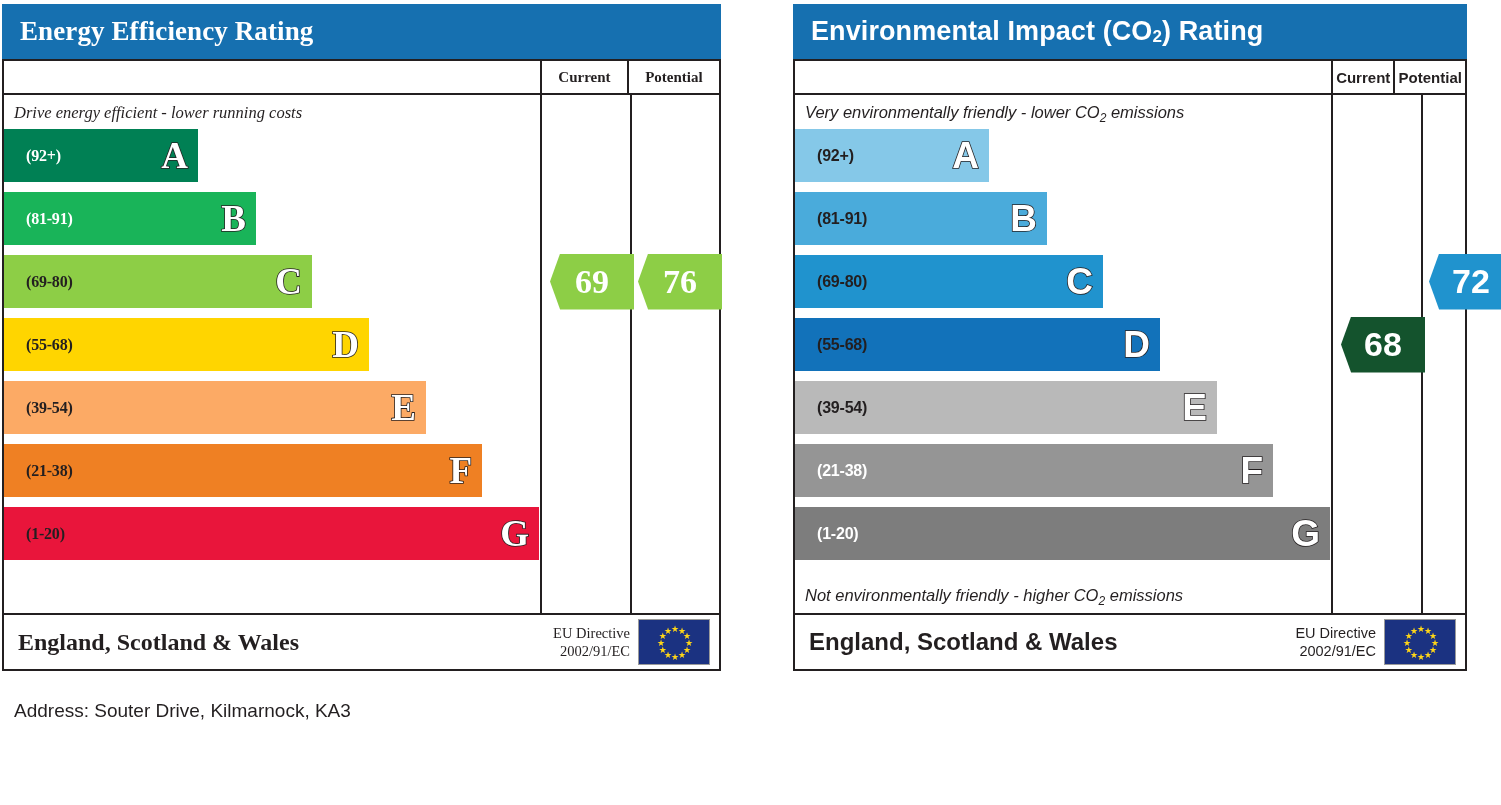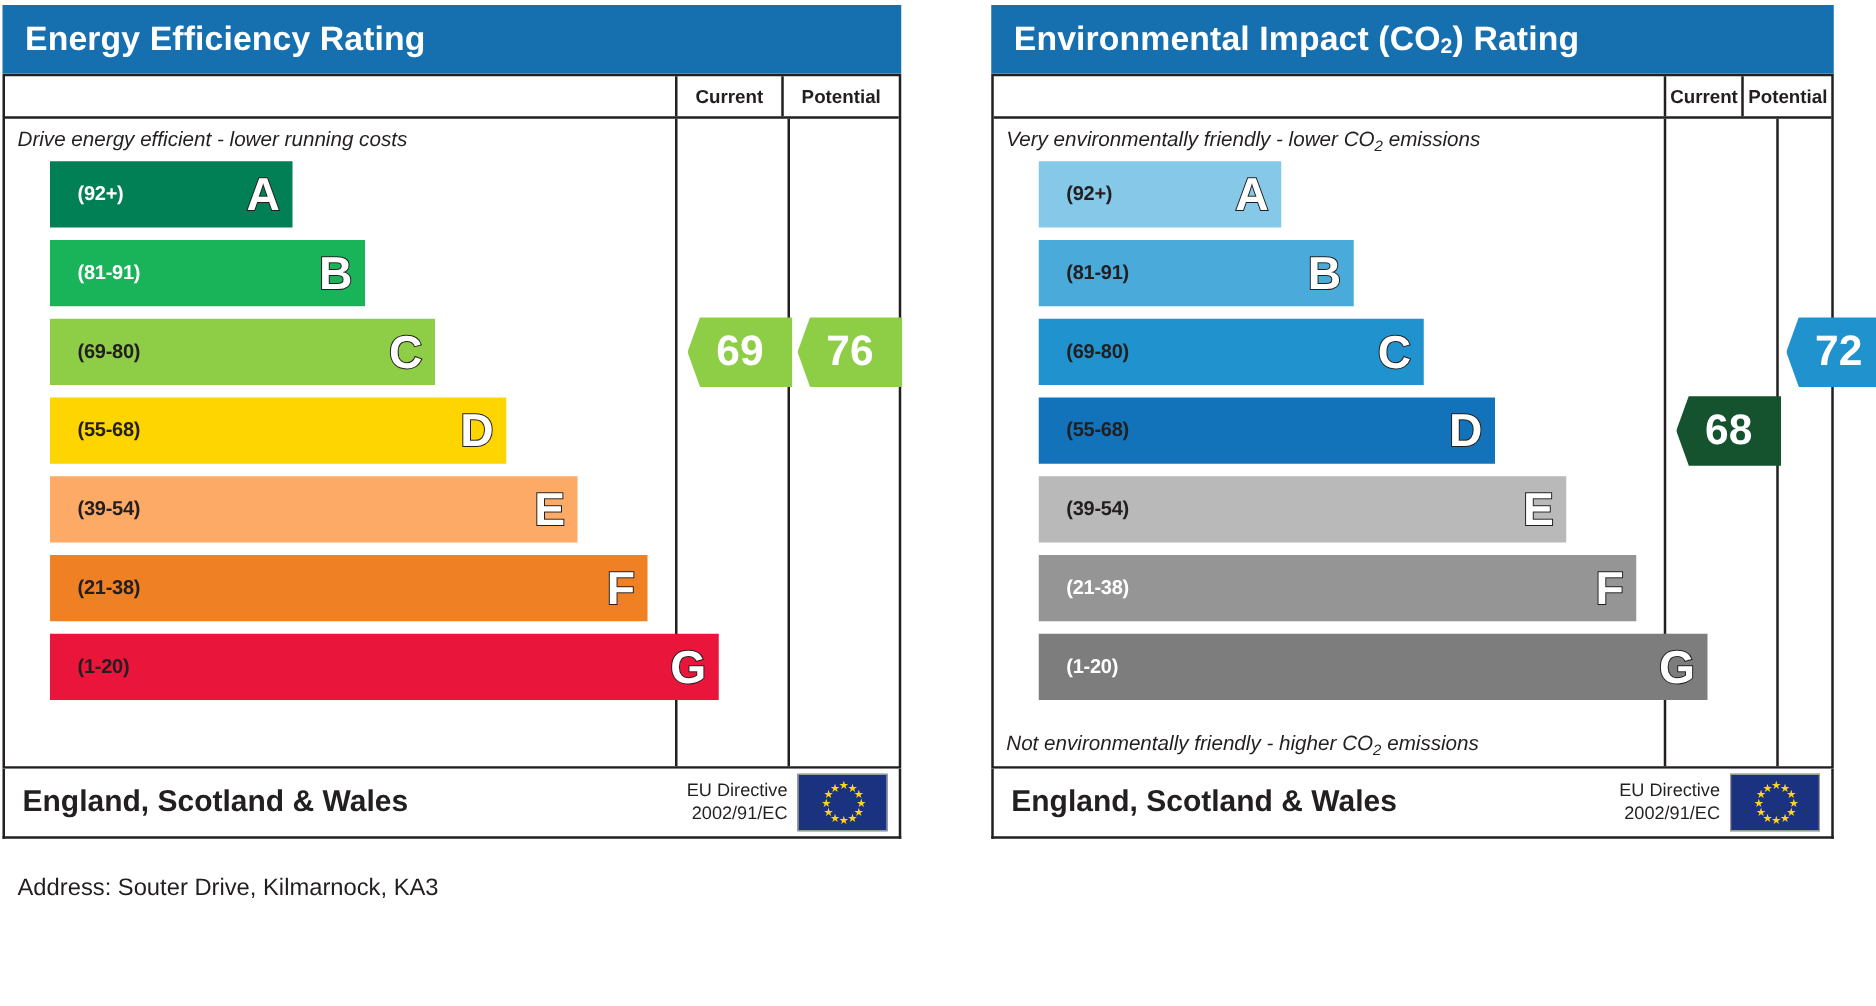--- a/index.html
+++ b/index.html
@@ -16,21 +16,21 @@
     overflow: hidden;
   }
 
   
   .epc {
     position: absolute;
     top: 4px;
     width: 719px;
     height: 673px;
   }
-  .epc.left  { left: 2px; }
+  .epc.left  { left: 2px; font-family: Liberation Serif, serif; }
   .epc.right { left: 748px; padding-left: 45px; }
 
   .epc-title {
     height: 55px;
     display: flex;
     align-items: center;
     padding-left: 18px;
     color: #ffffff;
     font-size: 27px;
     font-weight: bold;
@@ -103,21 +103,20 @@
     position: relative;
     top: 4px;
     font-style: italic;
   }
 
   .bars {
     position: absolute;
     left: 0;
     top: 34px;
     width: 451px;
-    margin-left: 36px;
   }
   .bar {
     position: relative;
     height: 53px;
     margin-bottom: 10px;
     display: flex;
     align-items: center;
   }
   .bar-range {
     position: absolute;

